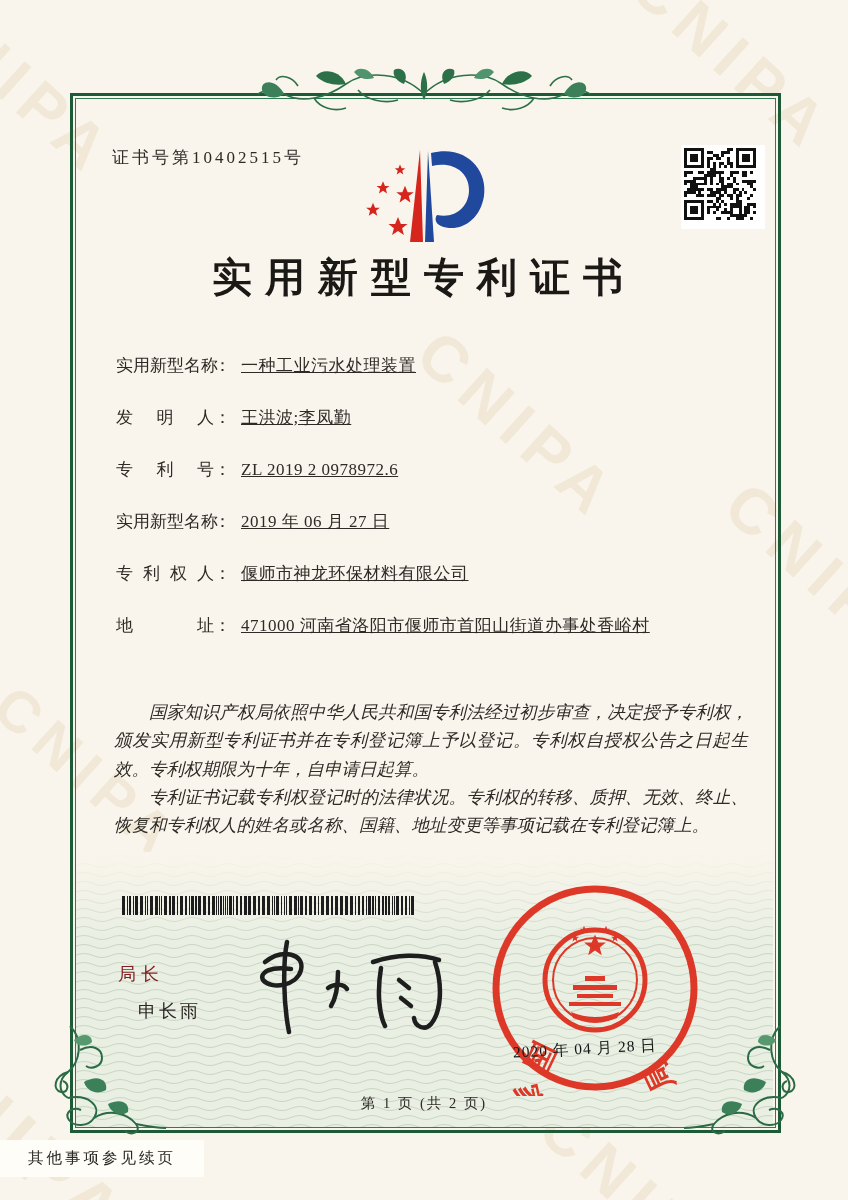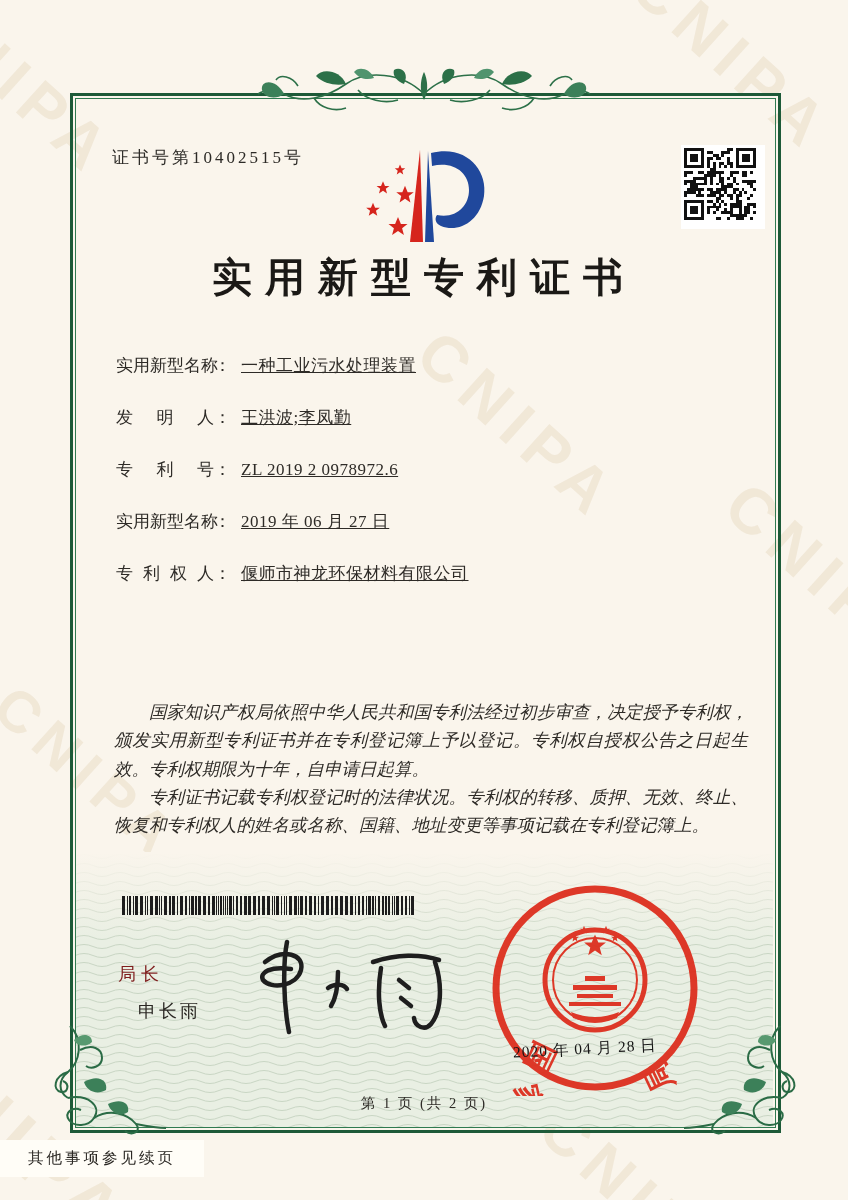--- a/index.html
+++ b/index.html
@@ -496,20 +496,23 @@
     </div>
     <div class="frow">
       <span class="flabel">专利号</span><span class="fcolon">：</span><span class="fvalue">ZL 2019 2 0978972.6</span>
     </div>
     <div class="frow">
       <span class="flabel">实用新型名称</span><span class="fcolon">：</span><span class="fvalue">2019 年 06 月 27 日</span>
     </div>
     <div class="frow">
       <span class="flabel">专利权人</span><span class="fcolon">：</span><span class="fvalue">偃师市神龙环保材料有限公司</span>
     </div>
+    <div class="frow">
+      <span class="flabel">地址</span><span class="fcolon">：</span><span class="fvalue">471000 河南省洛阳市偃师市首阳山街道办事处香峪村</span>
+    </div>
   </div>
 
   <div class="paras">
     <p>国家知识产权局依照中华人民共和国专利法经过初步审查，决定授予专利权，颁发实用新型专利证书并在专利登记簿上予以登记。专利权自授权公告之日起生效。专利权期限为十年，自申请日起算。</p>
     <p>专利证书记载专利权登记时的法律状况。专利权的转移、质押、无效、终止、恢复和专利权人的姓名或名称、国籍、地址变更等事项记载在专利登记簿上。</p>
   </div>
 
   <div class="barcode" id="barcode"><i style="width:3px;margin-right:2px"></i><i style="width:1px;margin-right:1px"></i><i style="width:2px;margin-right:2px"></i><i style="width:1px;margin-right:1px"></i><i style="width:3px;margin-right:2px"></i><i style="width:3px;margin-right:2px"></i><i style="width:1px;margin-right:1px"></i><i style="width:1px;margin-right:2px"></i><i style="width:3px;margin-right:2px"></i><i style="width:3px;margin-right:1px"></i><i style="width:1px;margin-right:1px"></i><i style="width:1px;margin-right:2px"></i><i style="width:3px;margin-right:2px"></i><i style="width:2px;margin-right:1px"></i><i style="width:3px;margin-right:2px"></i><i style="width:1px;margin-right:2px"></i><i style="width:3px;margin-right:2px"></i><i style="width:2px;margin-right:2px"></i><i style="width:1px;margin-right:1px"></i><i style="width:3px;margin-right:1px"></i><i style="width:2px;margin-right:1px"></i><i style="width:3px;margin-right:2px"></i><i style="width:3px;margin-right:2px"></i><i style="width:2px;margin-right:2px"></i><i style="width:3px;margin-right:1px"></i><i style="width:1px;margin-right:1px"></i><i style="width:1px;margin-right:1px"></i><i style="width:2px;margin-right:1px"></i><i style="width:1px;margin-right:1px"></i><i style="width:1px;margin-right:1px"></i><i style="width:1px;margin-right:1px"></i><i style="width:3px;margin-right:1px"></i><i style="width:1px;margin-right:2px"></i><i style="width:2px;margin-right:2px"></i><i style="width:2px;margin-right:2px"></i><i style="width:3px;margin-right:1px"></i><i style="width:3px;margin-right:2px"></i><i style="width:3px;margin-right:2px"></i><i style="width:2px;margin-right:2px"></i><i style="width:3px;margin-right:2px"></i><i style="width:3px;margin-right:2px"></i><i style="width:1px;margin-right:1px"></i><i style="width:1px;margin-right:1px"></i><i style="width:3px;margin-right:2px"></i><i style="width:1px;margin-right:2px"></i><i style="width:1px;margin-right:1px"></i><i style="width:1px;margin-right:2px"></i><i style="width:3px;margin-right:2px"></i><i style="width:3px;margin-right:1px"></i><i style="width:1px;margin-right:1px"></i><i style="width:3px;margin-right:2px"></i><i style="width:2px;margin-right:2px"></i><i style="width:3px;margin-right:2px"></i><i style="width:2px;margin-right:2px"></i><i style="width:1px;margin-right:2px"></i><i style="width:3px;margin-right:2px"></i><i style="width:3px;margin-right:2px"></i><i style="width:2px;margin-right:2px"></i><i style="width:3px;margin-right:2px"></i><i style="width:3px;margin-right:2px"></i><i style="width:3px;margin-right:2px"></i><i style="width:3px;margin-right:2px"></i><i style="width:1px;margin-right:2px"></i><i style="width:2px;margin-right:2px"></i><i style="width:2px;margin-right:2px"></i><i style="width:1px;margin-right:1px"></i><i style="width:3px;margin-right:1px"></i><i style="width:2px;margin-right:1px"></i><i style="width:1px;margin-right:2px"></i><i style="width:2px;margin-right:2px"></i><i style="width:2px;margin-right:1px"></i><i style="width:2px;margin-right:1px"></i><i style="width:2px;margin-right:2px"></i><i style="width:1px;margin-right:1px"></i><i style="width:1px;margin-right:1px"></i><i style="width:3px;margin-right:2px"></i><i style="width:2px;margin-right:2px"></i><i style="width:2px;margin-right:2px"></i><i style="width:1px;margin-right:1px"></i><i style="width:3px;margin-right:2px"></i></div>
 
   <div class="sig-title">局长</div>

